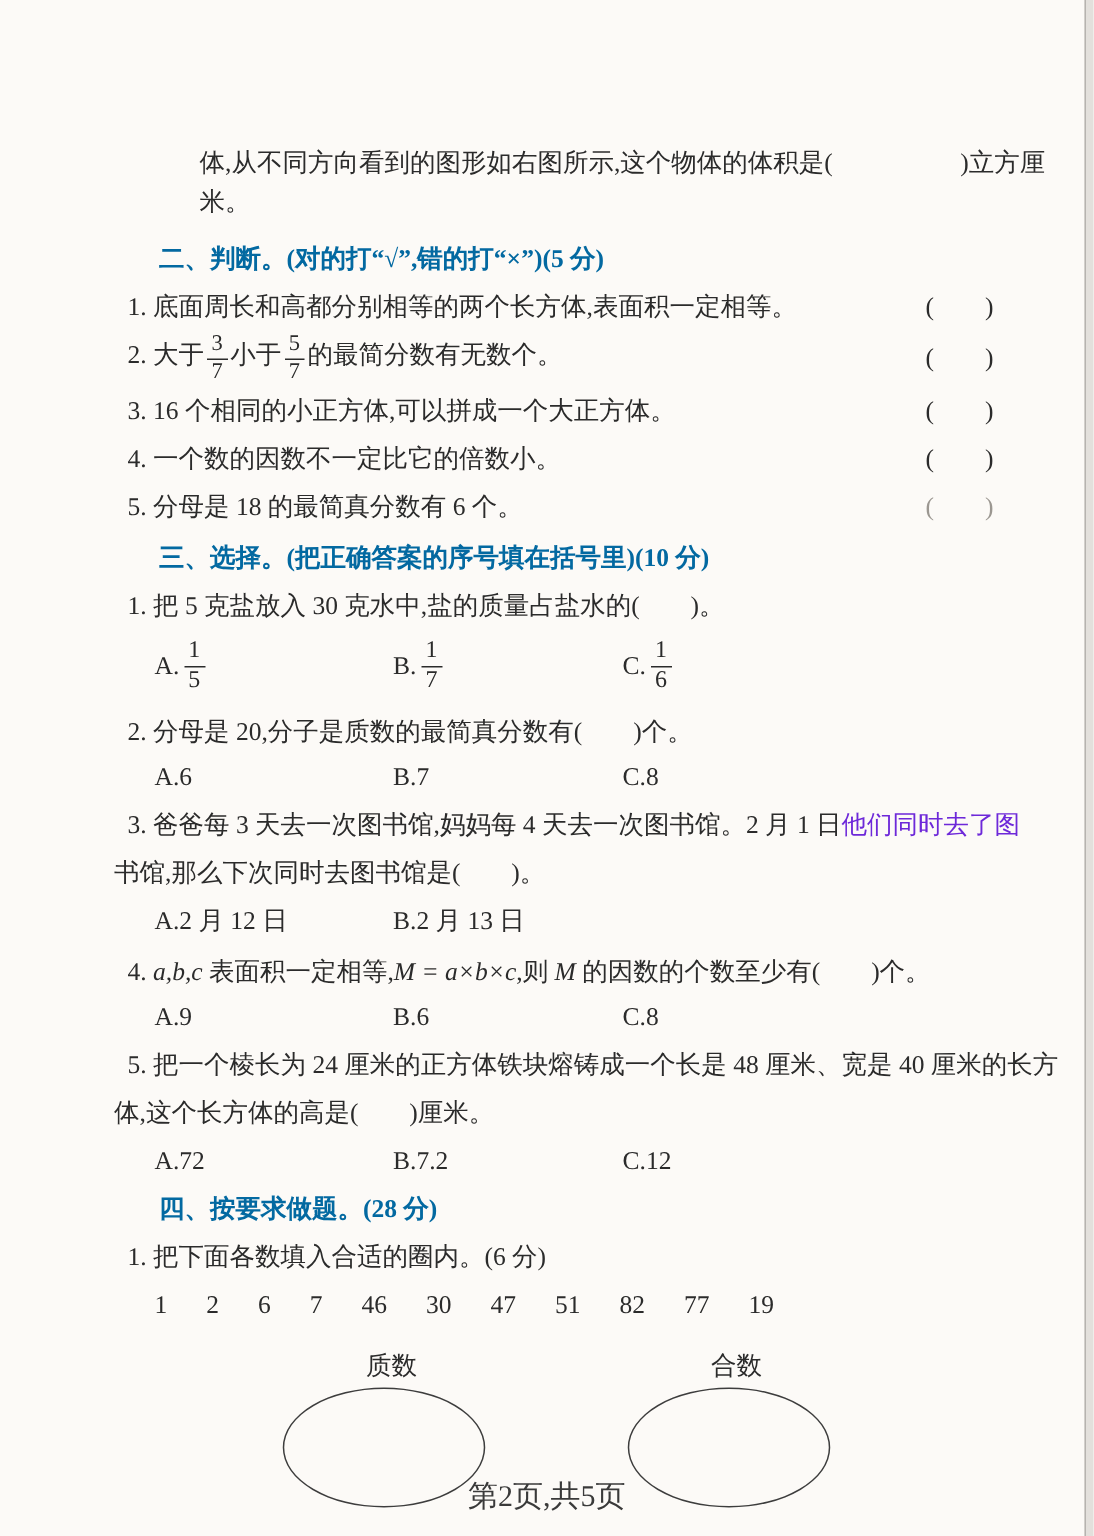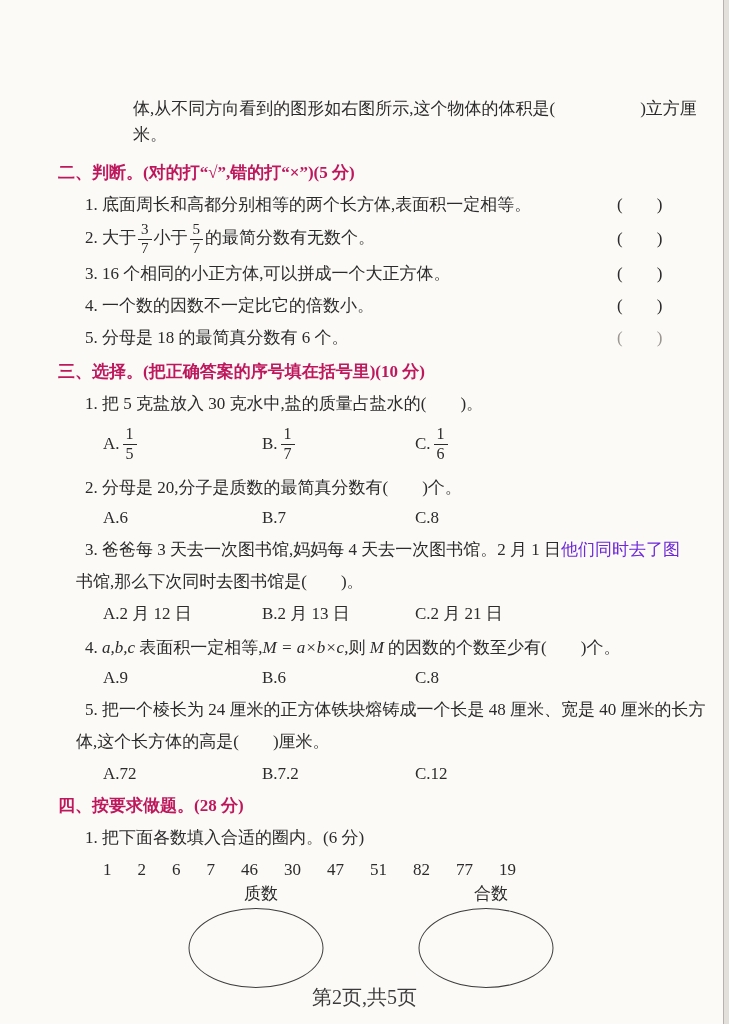--- a/index.html
+++ b/index.html
@@ -9,38 +9,38 @@
     margin:0 auto;
     background:#fcfaf7;
     color:#2b2b2b;
     font-family:"Liberation Serif","DejaVu Serif",serif;
     font-size:17px;
     overflow:hidden;
   }
   .edge{position:absolute;top:0;right:0;width:5px;height:100%;background:#e3e0dc;border-left:1px solid #b6b3af;}
   .content{position:absolute;left:58px;top:90px;width:660px;}
   .line{line-height:26px;margin-top:6px;}.mt4{margin-top:4px;}.mt8{margin-top:8px;}.mt12{margin-top:12px;}
-  .sec-title{font-weight:700;color:#be185d;}
+  .sec-title{font-weight:700;color:#0369a1;margin-left:48px;}
   .sec-title .note{font-weight:600;}
   .intro{margin-left:75px;}
   .item{margin-left:27px;}
   .wrap2{margin-left:18px;}
   .jline{position:relative;padding-right:155px;}
   .jbracket{position:absolute;left:532px;top:50%;transform:translateY(-50%);white-space:pre;}
   .jbracket.light{color:#9b9791;}
   .opts{margin-left:45px;display:grid;grid-template-columns:159px 153px auto;}
   .opts.tall{line-height:46px;}
   .opt{white-space:nowrap;}
   .frac{display:inline-block;text-align:center;vertical-align:-0.65em;line-height:1.05;font-size:15px;margin:0 2px;}
   .frac .fn{display:block;border-bottom:1px solid #2b2b2b;padding:0 3px 1px;}
   .frac .fd{display:block;padding-top:1px;}
   .optfrac{font-size:16px;vertical-align:middle;margin-left:3px;}
   .faded{color:#6d28d9;}
   .numrow{margin-left:45px;display:flex;gap:26px;line-height:26px;}
-  .circles{position:relative;height:104px;margin-top:1px;}
+  .circles{position:relative;height:104px;margin-top:18px;}
   .circle-label{position:absolute;top:0;transform:translateX(-50%);line-height:20px;}
   .lab-left{left:203px;}
   .lab-right{left:433px;}
   .oval{position:absolute;top:24px;width:133px;height:78px;border:1.6px solid #3d3d3d;border-radius:50%;transform:translateX(-50%);background:transparent;}
   .oval-left{left:198px;}
   .oval-right{left:428px;}
   .footer{position:absolute;top:984px;left:0;width:729px;text-align:center;font-size:20px;color:#3a3a3a;}
   i{font-style:italic;}
 </style>
 </head>
@@ -108,21 +108,20 @@
 
     <div class="line item">
       <span>3. 爸爸每 3 天去一次图书馆,妈妈每 4 天去一次图书馆。2 月 1 日</span><span class="faded">他们同时去了图</span>
     </div>
     <div class="line wrap2">
       <span>书馆,那么下次同时去图书馆是(　　)。</span>
     </div>
     <div class="line opts">
       <span class="opt">A.2 月 12 日</span>
       <span class="opt">B.2 月 13 日</span>
-      <span class="opt">C.2 月 21 日</span>
     </div>
 
     <div class="line item mt8">
       <span>4. </span><i>a,b,c</i><span> 表面积一定相等,</span><i>M = a×b×c</i><span>,则 </span><i>M</i><span> 的因数的个数至少有(　　)个。</span>
     </div>
     <div class="line opts mt4">
       <span class="opt">A.9</span>
       <span class="opt">B.6</span>
       <span class="opt">C.8</span>
     </div>

